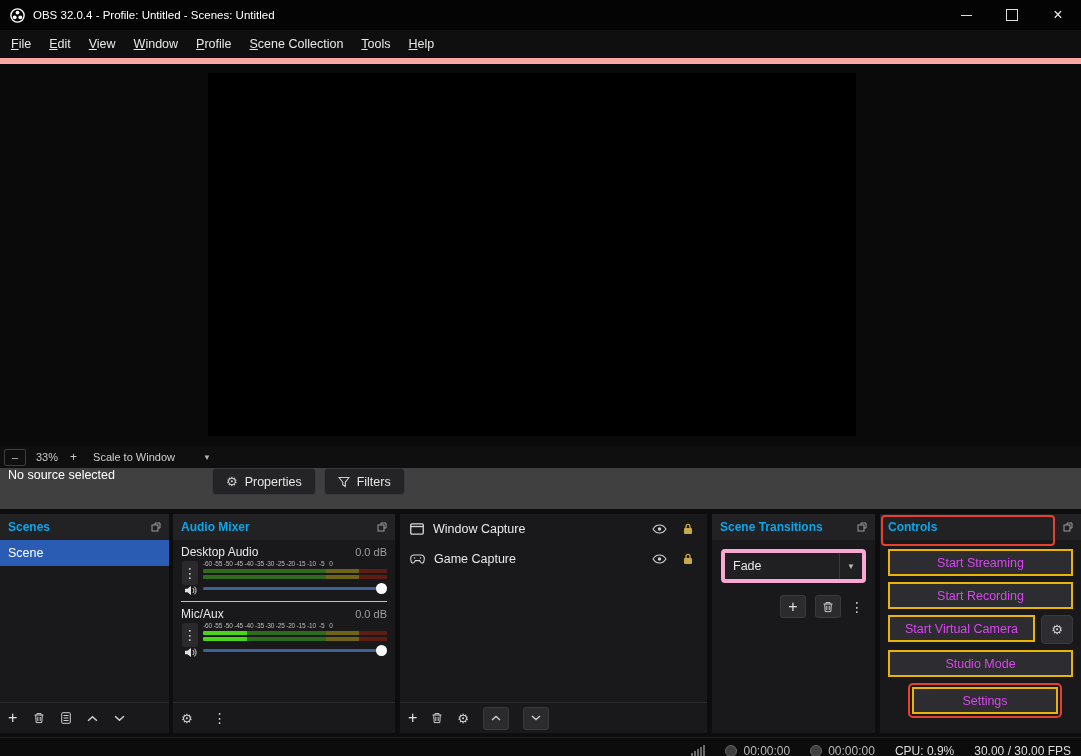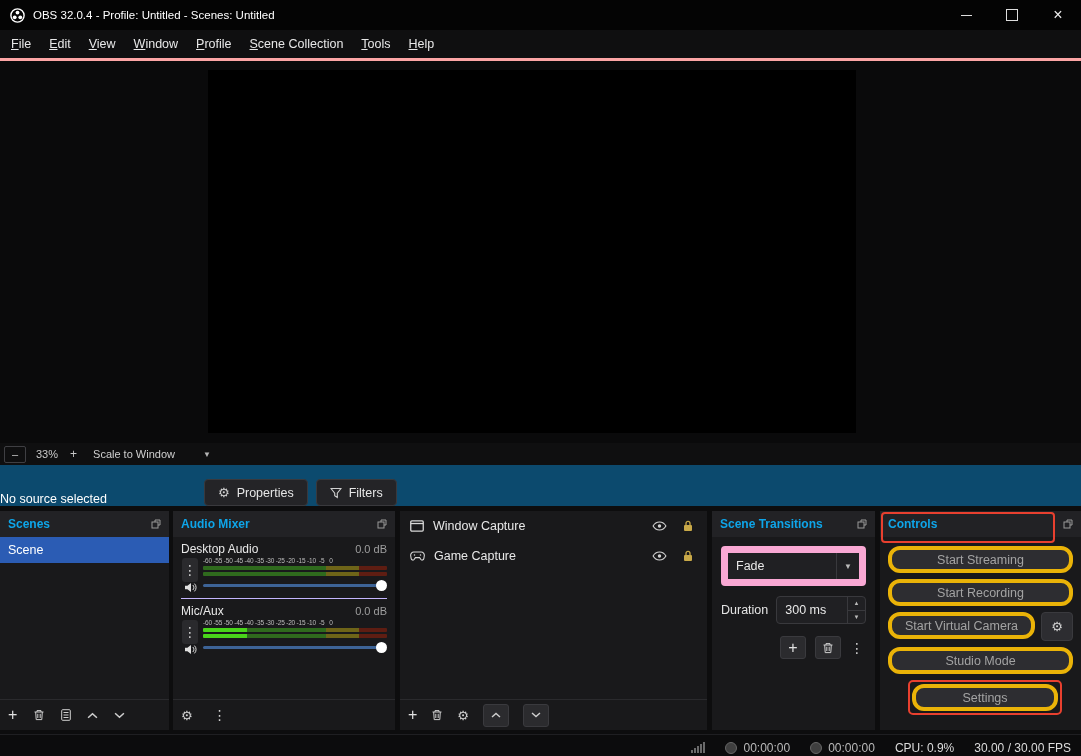--- a/index.html
+++ b/index.html
@@ -12,38 +12,38 @@
   .titlebar{height:30px;background:#040404;display:flex;align-items:center;padding-left:10px;}
   .obs-logo{width:15px;height:15px;margin-right:8px;}
   .title-text{font-size:11.5px;color:#fff;}
   .win-controls{margin-left:auto;display:flex;height:100%;}
   .win-btn{width:46px;height:100%;display:flex;align-items:center;justify-content:center;color:#ddd;}
   .min-glyph{display:block;width:11px;height:1px;background:#ddd;}
   .max-glyph{display:block;width:10px;height:10px;border:1px solid #ddd;}
   .close-glyph{font-size:16px;line-height:1;color:#eee;}
 
   
-  .menubar{height:28px;background:#0f0f10;display:flex;align-items:center;padding-left:2px;border-bottom:3px solid #fca5a5;}
+  .menubar{height:28px;background:#0f0f10;display:flex;align-items:center;padding-left:2px;border-bottom:6px solid #fca5a5;}
   .menu-item{display:inline-block;padding:5px 9px;font-size:12.5px;color:#e8e8e8;}
   .menu-item::first-letter{text-decoration:underline;}
 
   
   .preview{position:relative;height:382px;background:#0a0a0b;}
   .canvas{position:absolute;left:208px;top:9px;width:648px;height:363px;background:#000;}
 
   
   .zoombar{height:22px;background:#0f0f10;display:flex;align-items:center;padding-left:4px;font-size:11px;color:#c9c9c9;}
   .zoom-minus{width:20px;height:15px;border:1px solid #3f3f43;border-radius:2px;display:flex;align-items:center;justify-content:center;margin-right:10px;color:#c9c9c9;}
   .zoom-level{margin-right:12px;}
   .zoom-plus{margin-right:16px;font-size:12px;}
   .scale-mode{margin-right:28px;color:#cfcfcf;}
   .zoom-arrow{font-size:8px;color:#b5b5b5;}
 
   
-  .srcbar{height:41px;background:#0c4a6e;display:flex;align-items:flex-end;padding:0 0;}
+  .srcbar{height:41px;background:#404040;display:flex;align-items:flex-start;padding:0 8px;}
   .src-status{font-size:12.5px;color:#fff;}
   .tool-btn{display:flex;align-items:center;gap:7px;height:27px;padding:0 13px;background:#242427;
             border:1px solid #39393d;border-radius:4px;color:#e6e6e6;font-size:12.5px;font-family:inherit;}
   .btn-properties{margin-left:97px;}
   .btn-filters{margin-left:8px;}
   .glyph-gear{font-family:"DejaVu Sans",sans-serif;font-size:13px;line-height:1;color:#cfcfcf;}
 
   
   .docks{height:219px;margin-top:5px;display:flex;}
   .dock{background:#19191b;display:flex;flex-direction:column;overflow:hidden;}
@@ -86,35 +86,35 @@
   .slider-track{position:absolute;left:0;right:2px;top:5px;height:3px;border-radius:2px;background:#3d6396;}
   .slider-knob{position:absolute;right:0;top:1px;width:11px;height:11px;border-radius:50%;background:#fff;}
 
   
   .source-row{height:30px;display:flex;align-items:center;gap:9px;padding:0 10px;font-size:12.5px;}
   .src-label{color:#e8e8e8;}
   .row-icons{margin-left:auto;display:flex;align-items:center;gap:16px;padding-right:4px;}
 
   
   .tr-body{padding:9px 9px 0 9px;display:flex;flex-direction:column;}
-  .tr-select{height:26px;background:#202023;border:7px solid #f9a8d4;border-radius:4px;display:flex;align-items:center;}
+  .tr-select{height:26px;background:#202023;border:4px solid #f9a8d4;border-radius:4px;display:flex;align-items:center;}
   .tr-select-label{padding-left:8px;font-size:12.5px;flex:1;}
   .tr-arrow{width:22px;align-self:stretch;border-left:1px solid #39393d;display:flex;align-items:center;justify-content:center;font-size:8px;color:#bbb;}
   .tr-duration{display:flex;align-items:center;margin-top:10px;}
   .tr-label{font-size:12.5px;color:#e4e4e4;}
   .tr-spin{flex:1;margin-left:8px;height:26px;background:#202023;border:1px solid #39393d;border-radius:4px;display:flex;align-items:center;}
   .tr-val{padding-left:8px;font-size:12.5px;flex:1;}
   .spin-arrows{width:17px;align-self:stretch;border-left:1px solid #39393d;display:flex;flex-direction:column;}
   .spin-cell{flex:1;display:flex;align-items:center;justify-content:center;font-size:6px;color:#bbb;}
   .spin-cell:first-child{border-bottom:1px solid #39393d;}
   .tr-actions{margin-top:12px;display:flex;justify-content:flex-end;align-items:center;gap:9px;padding-right:2px;}
 
   
   .ctl-body{padding:9px 8px 0 8px;display:flex;flex-direction:column;gap:6px;}
-  .ctl-btn{height:27px;background:#2d2d31;border:4px solid #eab308;border-radius:12px;color:#a3a3a3;font-size:12.5px;font-family:inherit;width:100%;}
+  .ctl-btn{height:27px;background:#2d2d31;border:2px solid #eab308;border-radius:0;color:#d946ef;font-size:12.5px;font-family:inherit;width:100%;}
   .vc-row{display:flex;gap:6px;}
   .vc-row .ctl-btn{flex:1;}
   .ctl-gear{width:30px;flex:0 0 30px;background:#2d2d31;border:1px solid #3a3a3e;border-radius:4px;display:flex;align-items:center;justify-content:center;height:27px;}
   .settings-outline{border:2px solid var(--annotation-red,#e8402f);border-radius:5px;padding:2px;margin:0 11px 0 20px;}
   .controls-outline{position:absolute;left:1px;top:1px;width:174px;height:31px;border:2px solid var(--annotation-red,#e8402f);border-radius:4px;box-sizing:border-box;pointer-events:none;z-index:3;}
 
   
   .statusbar{height:25px;margin-top:4px;background:#0c0c0d;border-top:1px solid #1f1f22;display:flex;align-items:center;justify-content:flex-end;gap:20px;padding-right:10px;font-size:12px;color:#c2c2c2;}
   .sig{display:flex;align-items:flex-end;gap:1px;height:11px;}
   .sig i{display:block;width:2px;background:#6a6a6a;}
@@ -412,34 +412,20 @@
               <rect x="1" y="3" width="6" height="6" fill="none" stroke="#9a9a9a"></rect>
               <path d="M4 3V1h5v5H7" fill="none" stroke="#9a9a9a"></path>
             </svg>
           </span>
       </div>
       <div class="dock-body tr-body">
         <div class="tr-select">
           <span class="tr-select-label">Fade</span>
           <span class="tr-arrow">▼</span>
         </div>
-        <div class="tr-duration">
-          <span class="tr-label">Duration</span>
-          <div class="tr-spin">
-            <span class="tr-val">300 ms</span>
-            <div class="spin-arrows">
-              <div class="spin-cell">
-                  <span>▲</span>
-                </div>
-              <div class="spin-cell">
-                  <span>▼</span>
-                </div>
-            </div>
-          </div>
-        </div>
         <div class="tr-actions">
           <span class="icon-btn boxed">
               <span class="plus-glyph">+</span>
             </span>
           <span class="icon-btn boxed">
               <span>
                 <svg viewBox="0 0 12 12" width="12" height="12">
                   <path d="M1.5 3h9M4 3V1.6h4V3M2.7 3l.5 7.6h5.6l.5-7.6M4.8 4.8v4.2M7.2 4.8v4.2" stroke="#cfcfcf" stroke-width="1" fill="none"></path>
                 </svg>
               </span>

